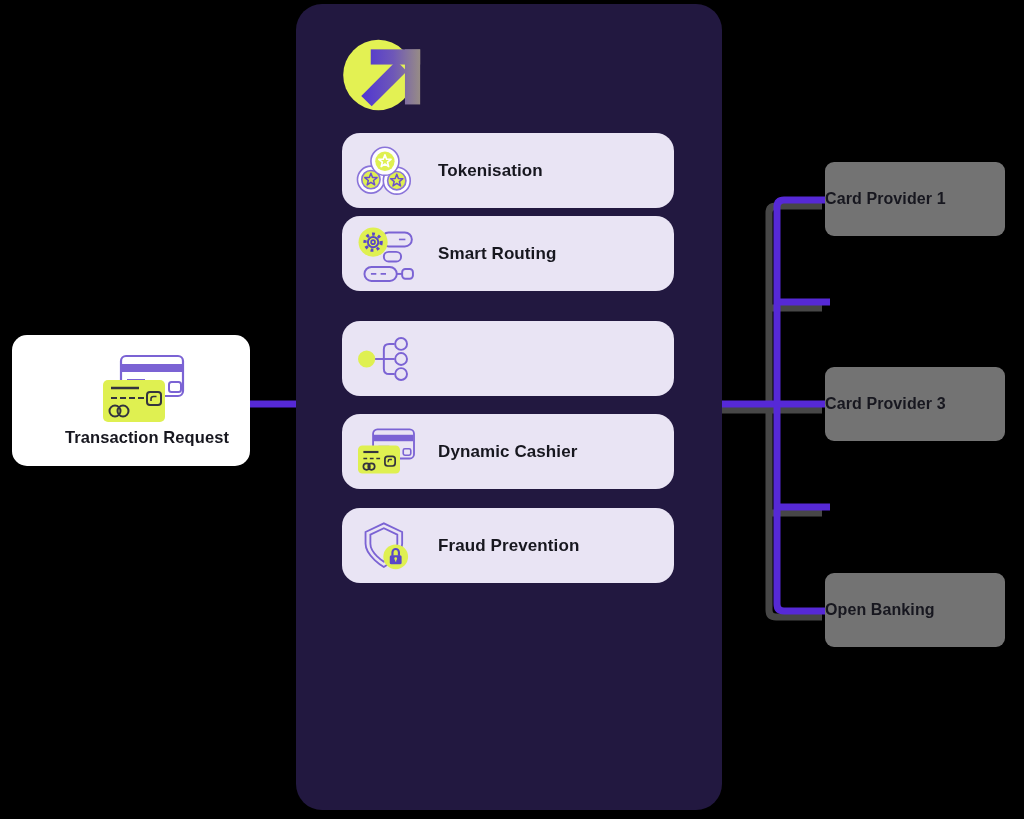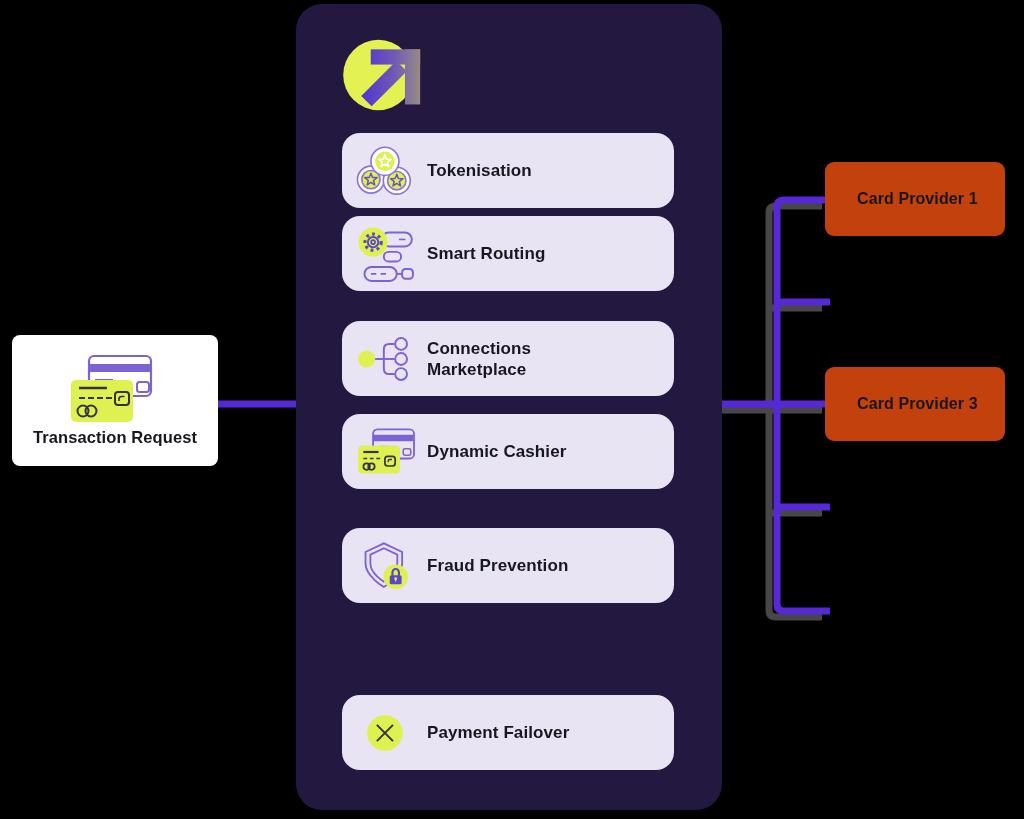--- a/index.html
+++ b/index.html
@@ -5,35 +5,35 @@
   html,body{margin:0;padding:0;background:#000;}
   #stage{position:relative;width:1024px;height:819px;background:#000000;overflow:hidden;
          font-family:"Liberation Sans",sans-serif;color:#17171f;}
   svg{display:block;}
   
   #connectors{position:absolute;left:0;top:0;z-index:0;}
   #connectors path{stroke:#5629d6;stroke-width:7;fill:none;}
   .shadowed{filter:drop-shadow(-8px 6px 0 #474747);}
   
   #left-card{position:absolute;left:12px;top:335px;width:206px;height:131px;background:#ffffff;
-             border-radius:8px;z-index:2;display:flex;flex-direction:column;align-items:center;
-             justify-content:center;gap:4px;}
+             border-radius:15px;z-index:2;display:flex;flex-direction:column;align-items:center;
+             justify-content:center;gap:4px;padding-left:32px;}
   #left-card .tr-label{font-size:16.5px;font-weight:bold;letter-spacing:.1px;}
   
   #panel{position:absolute;left:296px;top:4px;width:426px;height:806px;background:#221840;
          border-radius:26px;z-index:1;}
   #logo{position:absolute;left:46px;top:33px;}
   .feature{position:absolute;left:46px;width:332px;height:75px;background:#e9e4f4;border-radius:18px;
            display:flex;align-items:center;padding-left:10px;box-sizing:border-box;}
   .ficon{width:68px;height:58px;flex:0 0 68px;display:flex;align-items:center;justify-content:center;}
-  .flabel{margin-left:7px;font-size:17px;font-weight:bold;line-height:21px;letter-spacing:.1px;}
+  .flabel{margin-left:18px;font-size:17px;font-weight:bold;line-height:21px;letter-spacing:.1px;}
   .flabel span{display:block;}
   
-  .provider{position:absolute;left:825px;width:180px;height:74px;background:#c2410c;border-radius:9px;
-            z-index:2;display:flex;align-items:center;padding-left:32px;box-sizing:border-box;
+  .provider{position:absolute;left:825px;width:180px;height:74px;background:#737373;border-radius:9px;
+            z-index:2;display:flex;align-items:center;box-sizing:border-box;
             font-size:16px;font-weight:bold;letter-spacing:.1px;}
 </style>
 </head>
 <body>
 
 <div id="stage">
 
   <svg id="connectors" width="1024" height="819" viewBox="0 0 1024 819">
     <g>
       <path d="M218,404 H300"></path>
@@ -139,24 +139,20 @@
             <path d="M10,26 H26"></path>
             <path d="M36,12 H31 Q26,12 26,17 V35 Q26,40 31,40 H36"></path>
             <path d="M26,26 H36"></path>
             <circle cx="42" cy="12" r="5.5"></circle>
             <circle cx="42" cy="26" r="5.5"></circle>
             <circle cx="42" cy="40" r="5.5"></circle>
           </g>
           <circle cx="10" cy="26" r="8" fill="#dff051"></circle>
         </svg>
       </div>
-      <div class="flabel">
-        <span>Connections</span>
-        <span>Marketplace</span>
-      </div>
     </div>
 
     <div class="feature" style="top:410px">
       <div class="ficon">
         <svg width="62" height="56" viewBox="0 0 56 52">
           <rect x="16" y="5" width="38" height="27" rx="4" fill="none" stroke="#7b63d4" stroke-width="1.7"></rect>
           <rect x="16.8" y="10" width="36.4" height="6" fill="#7b63d4"></rect>
           <path d="M21,21 H31" stroke="#7b63d4" stroke-width="1.5" fill="none"></path>
           <rect x="44" y="23" width="7" height="6" rx="1.5" fill="none" stroke="#7b63d4" stroke-width="1.5"></rect>
           <rect x="2" y="20" width="39" height="26" rx="4" fill="#dff051"></rect>
@@ -169,56 +165,47 @@
             <path d="M30,35.5 v-1 a1.5,1.5 0 0 1 1.5,-1.5 h2" stroke-width="1.3"></path>
           </g>
         </svg>
       </div>
       <div class="flabel">
         <span>Dynamic Cashier</span>
         <span></span>
       </div>
     </div>
 
-    <div class="feature" style="top:524px">
+    <div class="feature" style="top:504px">
       <div class="ficon">
         <svg width="62" height="56" viewBox="0 0 56 52">
           <g stroke="#7b63d4" stroke-width="1.7" fill="none">
             <path d="M9,13 L26,5 L43,13 V24 C43,35.5 26,45.5 26,45.5 C26,45.5 9,35.5 9,24 Z"></path>
             <path d="M13.5,15.5 L26,9.5 L38.5,15.5 V24 C38.5,33 26,40.5 26,40.5 C26,40.5 13.5,33 13.5,24 Z"></path>
           </g>
           <circle cx="37" cy="36" r="11.5" fill="#dff051"></circle>
           <path d="M34,35 v-3.2 a3,3 0 0 1 6,0 V35" stroke="#5a47c8" stroke-width="2" fill="none"></path>
           <rect x="31.5" y="34.5" width="11" height="8.5" rx="1.5" fill="#5a47c8"></rect>
           <circle cx="37" cy="37.8" r="1.3" fill="#dff051"></circle>
           <path d="M37,37.8 V40.5" stroke="#dff051" stroke-width="1.1"></path>
         </svg>
       </div>
       <div class="flabel">
         <span>Fraud Prevention</span>
         <span></span>
       </div>
     </div>
 
 
-    <div class="feature" style="top:691px">
-      <div class="ficon">
-        <svg width="62" height="56" viewBox="0 0 56 52">
-          <circle cx="27" cy="26" r="16.5" fill="#dff051"></circle>
-          <path d="M19.5,18.5 L34.5,33.5 M34.5,18.5 L19.5,33.5" stroke="#33333f" stroke-width="1.8" fill="none"></path>
-        </svg>
-      </div>
-      <div class="flabel">
-        <span>Payment Failover</span>
-        <span></span>
-      </div>
-    </div>
 
   </div>
 
   <div class="provider" style="top:162px">
     <span>Card Provider 1</span>
   </div>
   <div class="provider" style="top:367px">
     <span>Card Provider 3</span>
   </div>
+  <div class="provider" style="top:573px">
+    <span>Open Banking</span>
+  </div>
 
 </div>
 
 </body></html>

